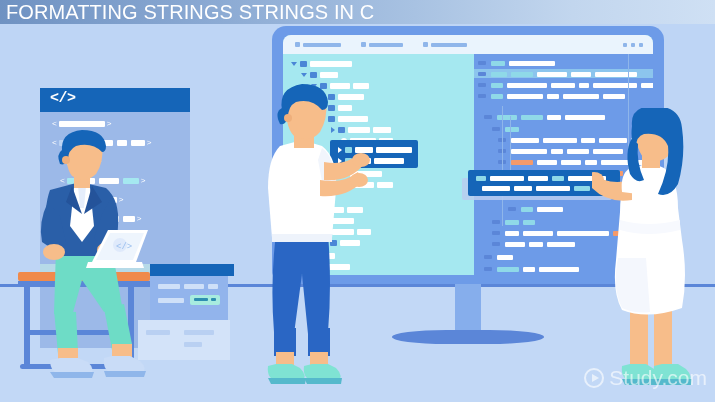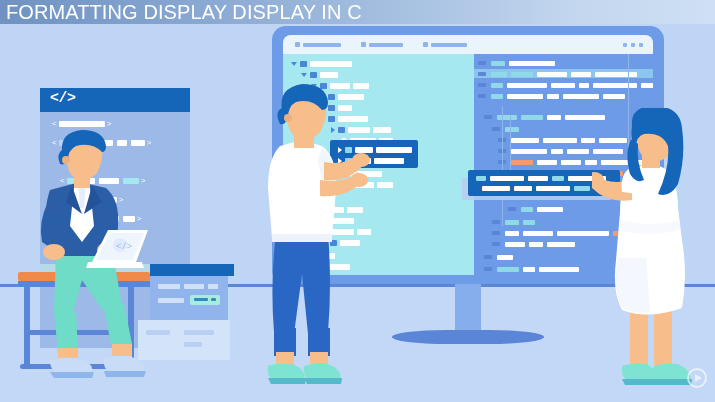--- a/index.html
+++ b/index.html
@@ -583,20 +583,21 @@
 
     <path d="M50 40 L68 40 L68 60 L50 60 Z" fill="#f7bd8a"></path>
 
     <path d="M44 10 Q42 40 52 50 Q68 58 78 46 Q86 32 84 16 Q76 0 60 0 Q48 0 44 10 Z" fill="#f7bd8a"></path>
 
     <path d="M40 18 Q38 -2 62 -2 Q88 -2 90 20 Q94 48 86 76 Q78 90 66 86 Q78 60 76 38 Q70 24 52 26 Q44 28 44 40 Q38 34 40 18 Z" fill="#1565b8"></path>
     <path d="M40 30 Q32 44 38 66 Q44 76 52 72 Q44 54 46 36 Z" fill="#1565b8"></path>
   </svg>
 
   <div class="banner">
-    <div class="banner-text">FORMATTING DISPLAY DISPLAY IN C</div>
+    <div class="banner-text">FORMATTING STRINGS STRINGS IN C</div>
   </div>
 
   <div class="wm">
     <div class="wm-ic"></div>
+    <div class="wm-t">Study.com</div>
   </div>
 
 </div>
 
 </body></html>

